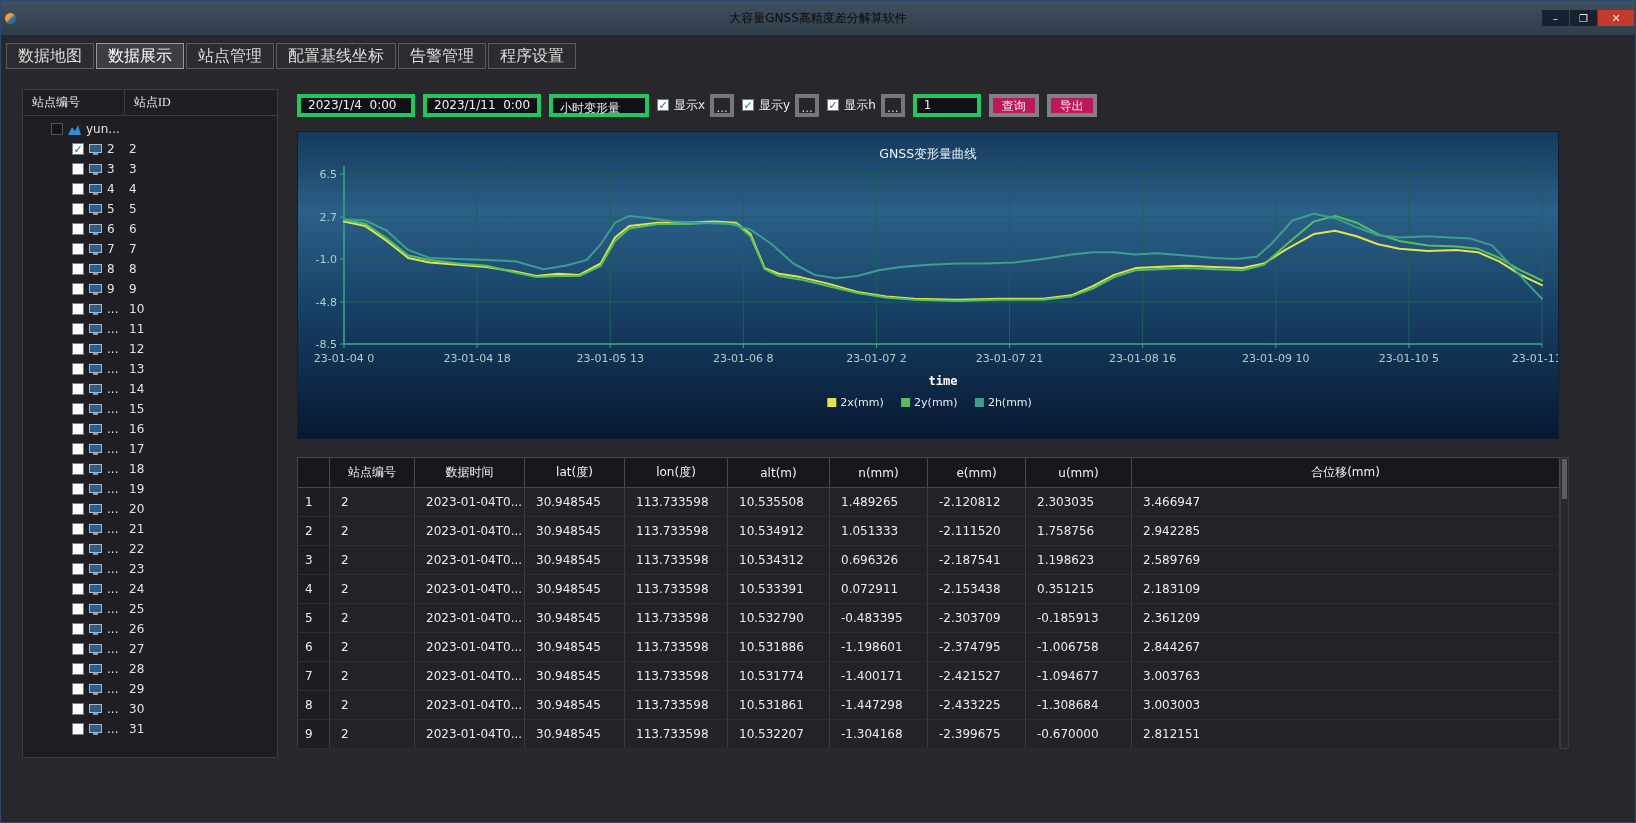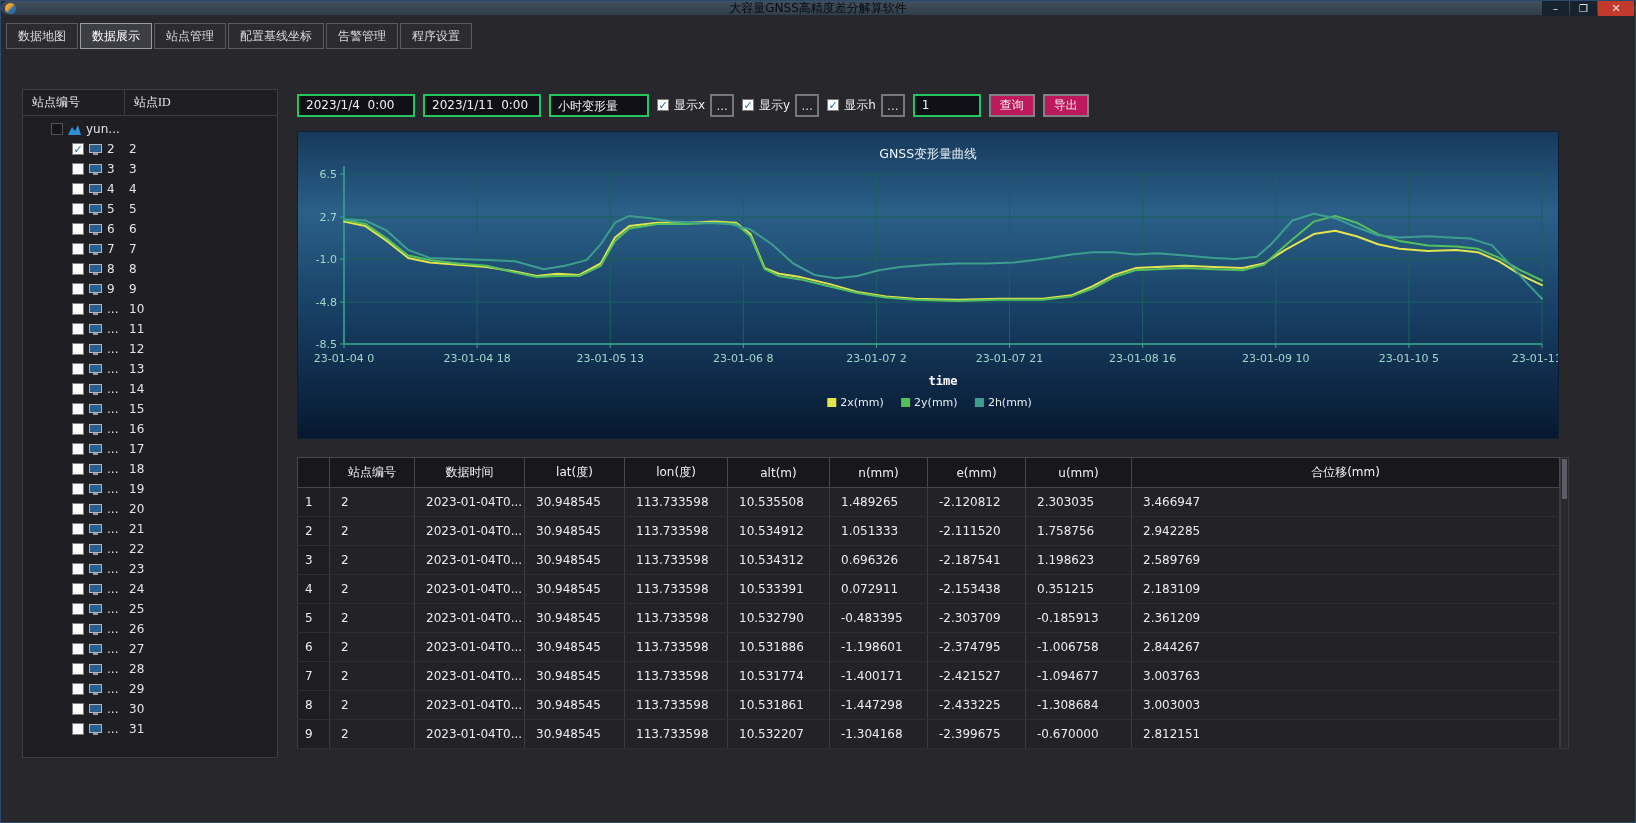--- a/index.html
+++ b/index.html
@@ -1,34 +1,34 @@
 <!DOCTYPE html>
 <html><head>
 <meta charset="utf-8">
 <style>
   * { box-sizing: border-box; }
   body { margin:0; background:#151517; font-family:"DejaVu Sans","Liberation Sans",sans-serif; }
   .window { position:relative; width:1636px; height:823px; background:#28282c; border:1px solid #2c4a6e; overflow:hidden; }
 
   
-  .titlebar { height:14px; background:linear-gradient(#41505e,#303e4b); display:flex; align-items:center; position:relative;border-radius:7px; }
+  .titlebar { height:34px; background:linear-gradient(#41505e,#303e4b); display:flex; align-items:center; position:relative; }
   .app-icon { width:11px; height:11px; margin-left:4px; border-radius:50%; background:linear-gradient(135deg,#f0a030 40%,#2d6da8 60%); }
   .title { position:absolute; left:0; right:0; text-align:center; font-size:12px; color:#0a0a0a; line-height:18px; }
   .win-buttons { margin-left:auto; display:flex; height:18px; z-index:2; }
   .wbtn { width:27px; height:16px; margin-top:1px; display:flex; align-items:center; justify-content:center; font-size:10px; color:#e8e8e8; background:#16222e; margin-right:1px; cursor:pointer; }
   .wbtn.close { width:36px; background:#c3392b; font-size:11px; }
 
   
   .menubar { height:24px; background:#f0f0f0; display:flex; align-items:center; padding-left:2px; }
   .menu-item { font-size:12px; color:#111; padding:2px 9px; margin-right:2px; cursor:pointer; }
   .menu-item.boxed { border:1px solid #8a8a8a; background:#fdfdfd; }
 
   
   .tabstrip { margin-top:8px; padding-left:5px; display:flex; gap:2px; height:26px; }
-  .tab { font-size:12px; color:#dcdcdc; background:#2c2c30; border:1px solid #5a5a60; padding:0 11px; line-height:24px; cursor:pointer; }
+  .tab { font-size:16px; color:#dcdcdc; background:#2c2c30; border:1px solid #5a5a60; padding:0 11px; line-height:24px; cursor:pointer; }
   .tab.active { background:#3d3d44; border-color:#9a9a9a; color:#fff;text-align:right; }
 
   
   .content { position:absolute; top:88px; left:13px; width:100%; height:735px; }
 
   
   .left-panel { position:absolute; left:8px; top:0; width:256px; height:669px; background:#1f1f23; border:1px solid #3c3c42; overflow:hidden; }
   .panel-header { display:flex; height:26px; border-bottom:1px solid #3c3c42; align-items:center; }
   .ph-col1 { width:102px; padding-left:9px; font-size:12px; color:#e8e8e8; border-right:1px solid #3c3c42; line-height:25px; height:100%; }
   .ph-col2 { padding-left:9px; font-size:12px; color:#e8e8e8;font-family:Liberation Serif, serif; }
@@ -38,21 +38,21 @@
   .tree-item { padding-left:49px; }
   .cb { width:12px; height:12px; background:#fdfdfd; border:1px solid #7a7a7a; display:flex; align-items:center; justify-content:center; font-size:11px; line-height:11px; color:#1767a8; flex:none; cursor:pointer; }
   .cb.filled { background:#15151a; border-color:#555; }
   .num { min-width:14px; }
   .sid { margin-left:3px; }
 
   
   .right-panel { position:absolute; left:275px; top:0; right:8px; }
 
   .toolbar { display:flex; align-items:center; gap:8px; height:28px; margin-top:2px; margin-left:8px; }
-  .tb-input, .tb-select, .tb-btn, .tb-ell { background:#101016; border:2px solid #22c55e; color:#f0f0f0; font-size:12px; height:23px; font-family:inherit; }
+  .tb-input, .tb-select, .tb-btn, .tb-ell { background:#101016; border:4px solid #22c55e; color:#f0f0f0; font-size:12px; height:23px; font-family:inherit; }
   .tb-input { padding:0 7px; }
   .tb-input.date { width:118px; }
   .tb-input.num { width:68px; }
   .tb-select { width:100px; padding:0 7px; line-height:21px; cursor:pointer; }
   .chk-group { display:flex; align-items:center; gap:5px; }
   .chk-label { font-size:12px; color:#eee; }
   .tb-ell { width:24px; background:#26262c; border-color:#777; text-align:center; line-height:20px; cursor:pointer; color:#ddd; }
   .tb-btn { background:#be185d; border-color:#808088; padding:0 9px; cursor:pointer; }
 
   

